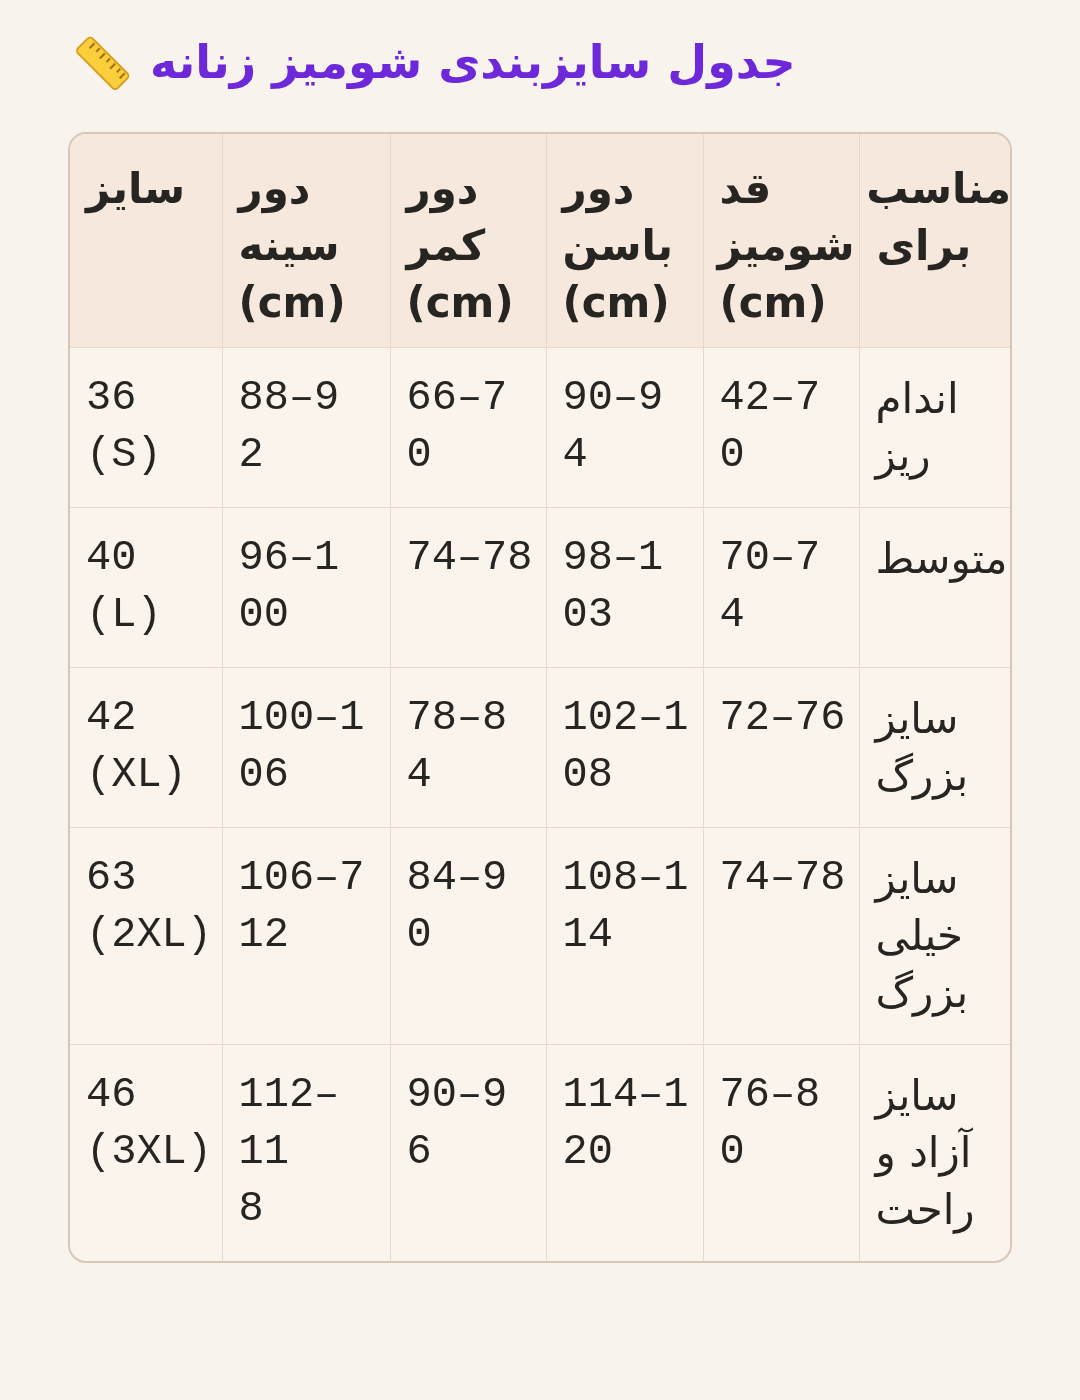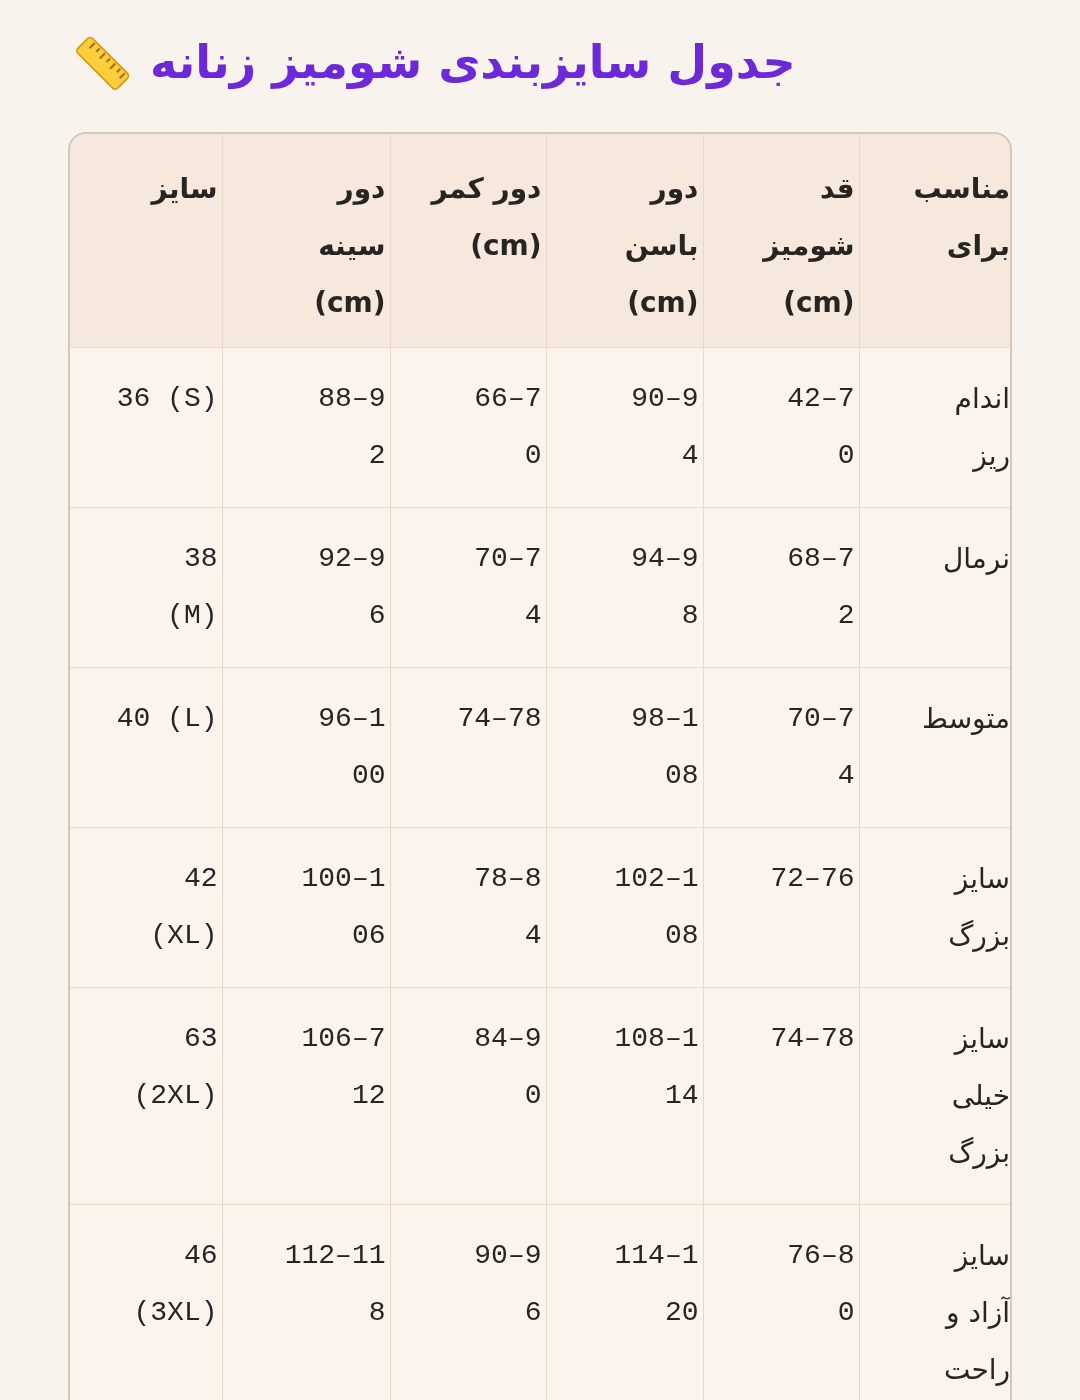--- a/index.html
+++ b/index.html
@@ -38,22 +38,22 @@
   }
   table {
     width: 100%;
     border-collapse: collapse;
     table-layout: fixed;
   }
   th, td {
     border-right: 1.5px solid #e8d8c8;
     border-bottom: 1.5px solid #e8d8c8;
     vertical-align: top;
-    text-align: right;
-    font-size: 28px;
+    text-align: left;
+    font-size: 42px;
     line-height: 57px;
     white-space: pre-line;
     padding: 22px 4px 23px 16px;
     overflow: hidden;
   }
   th {
     background: #f6e8dc;
     font-weight: 700;
     padding-top: 26px;
     padding-bottom: 16px;
@@ -112,39 +112,26 @@
         <td class="ltr">66–7
 0</td>
         <td class="ltr">90–9
 4</td>
         <td class="ltr">42–7
 0</td>
         <td class="rtl">اندام
 ریز</td>
       </tr>
       <tr>
-        <td class="ltr">38
-(M)</td>
-        <td class="ltr">92–9
-6</td>
-        <td class="ltr">70–7
-4</td>
-        <td class="ltr">94–9
-8</td>
-        <td class="ltr">68–7
-2</td>
-        <td class="rtl">نرمال</td>
-      </tr>
-      <tr>
         <td class="ltr">40 (L)</td>
         <td class="ltr">96–1
 00</td>
         <td class="ltr">74–78</td>
         <td class="ltr">98–1
-08</td>
+03</td>
         <td class="ltr">70–7
 4</td>
         <td class="rtl">متوسط</td>
       </tr>
       <tr>
         <td class="ltr">42
 (XL)</td>
         <td class="ltr">100–1
 06</td>
         <td class="ltr">78–8

